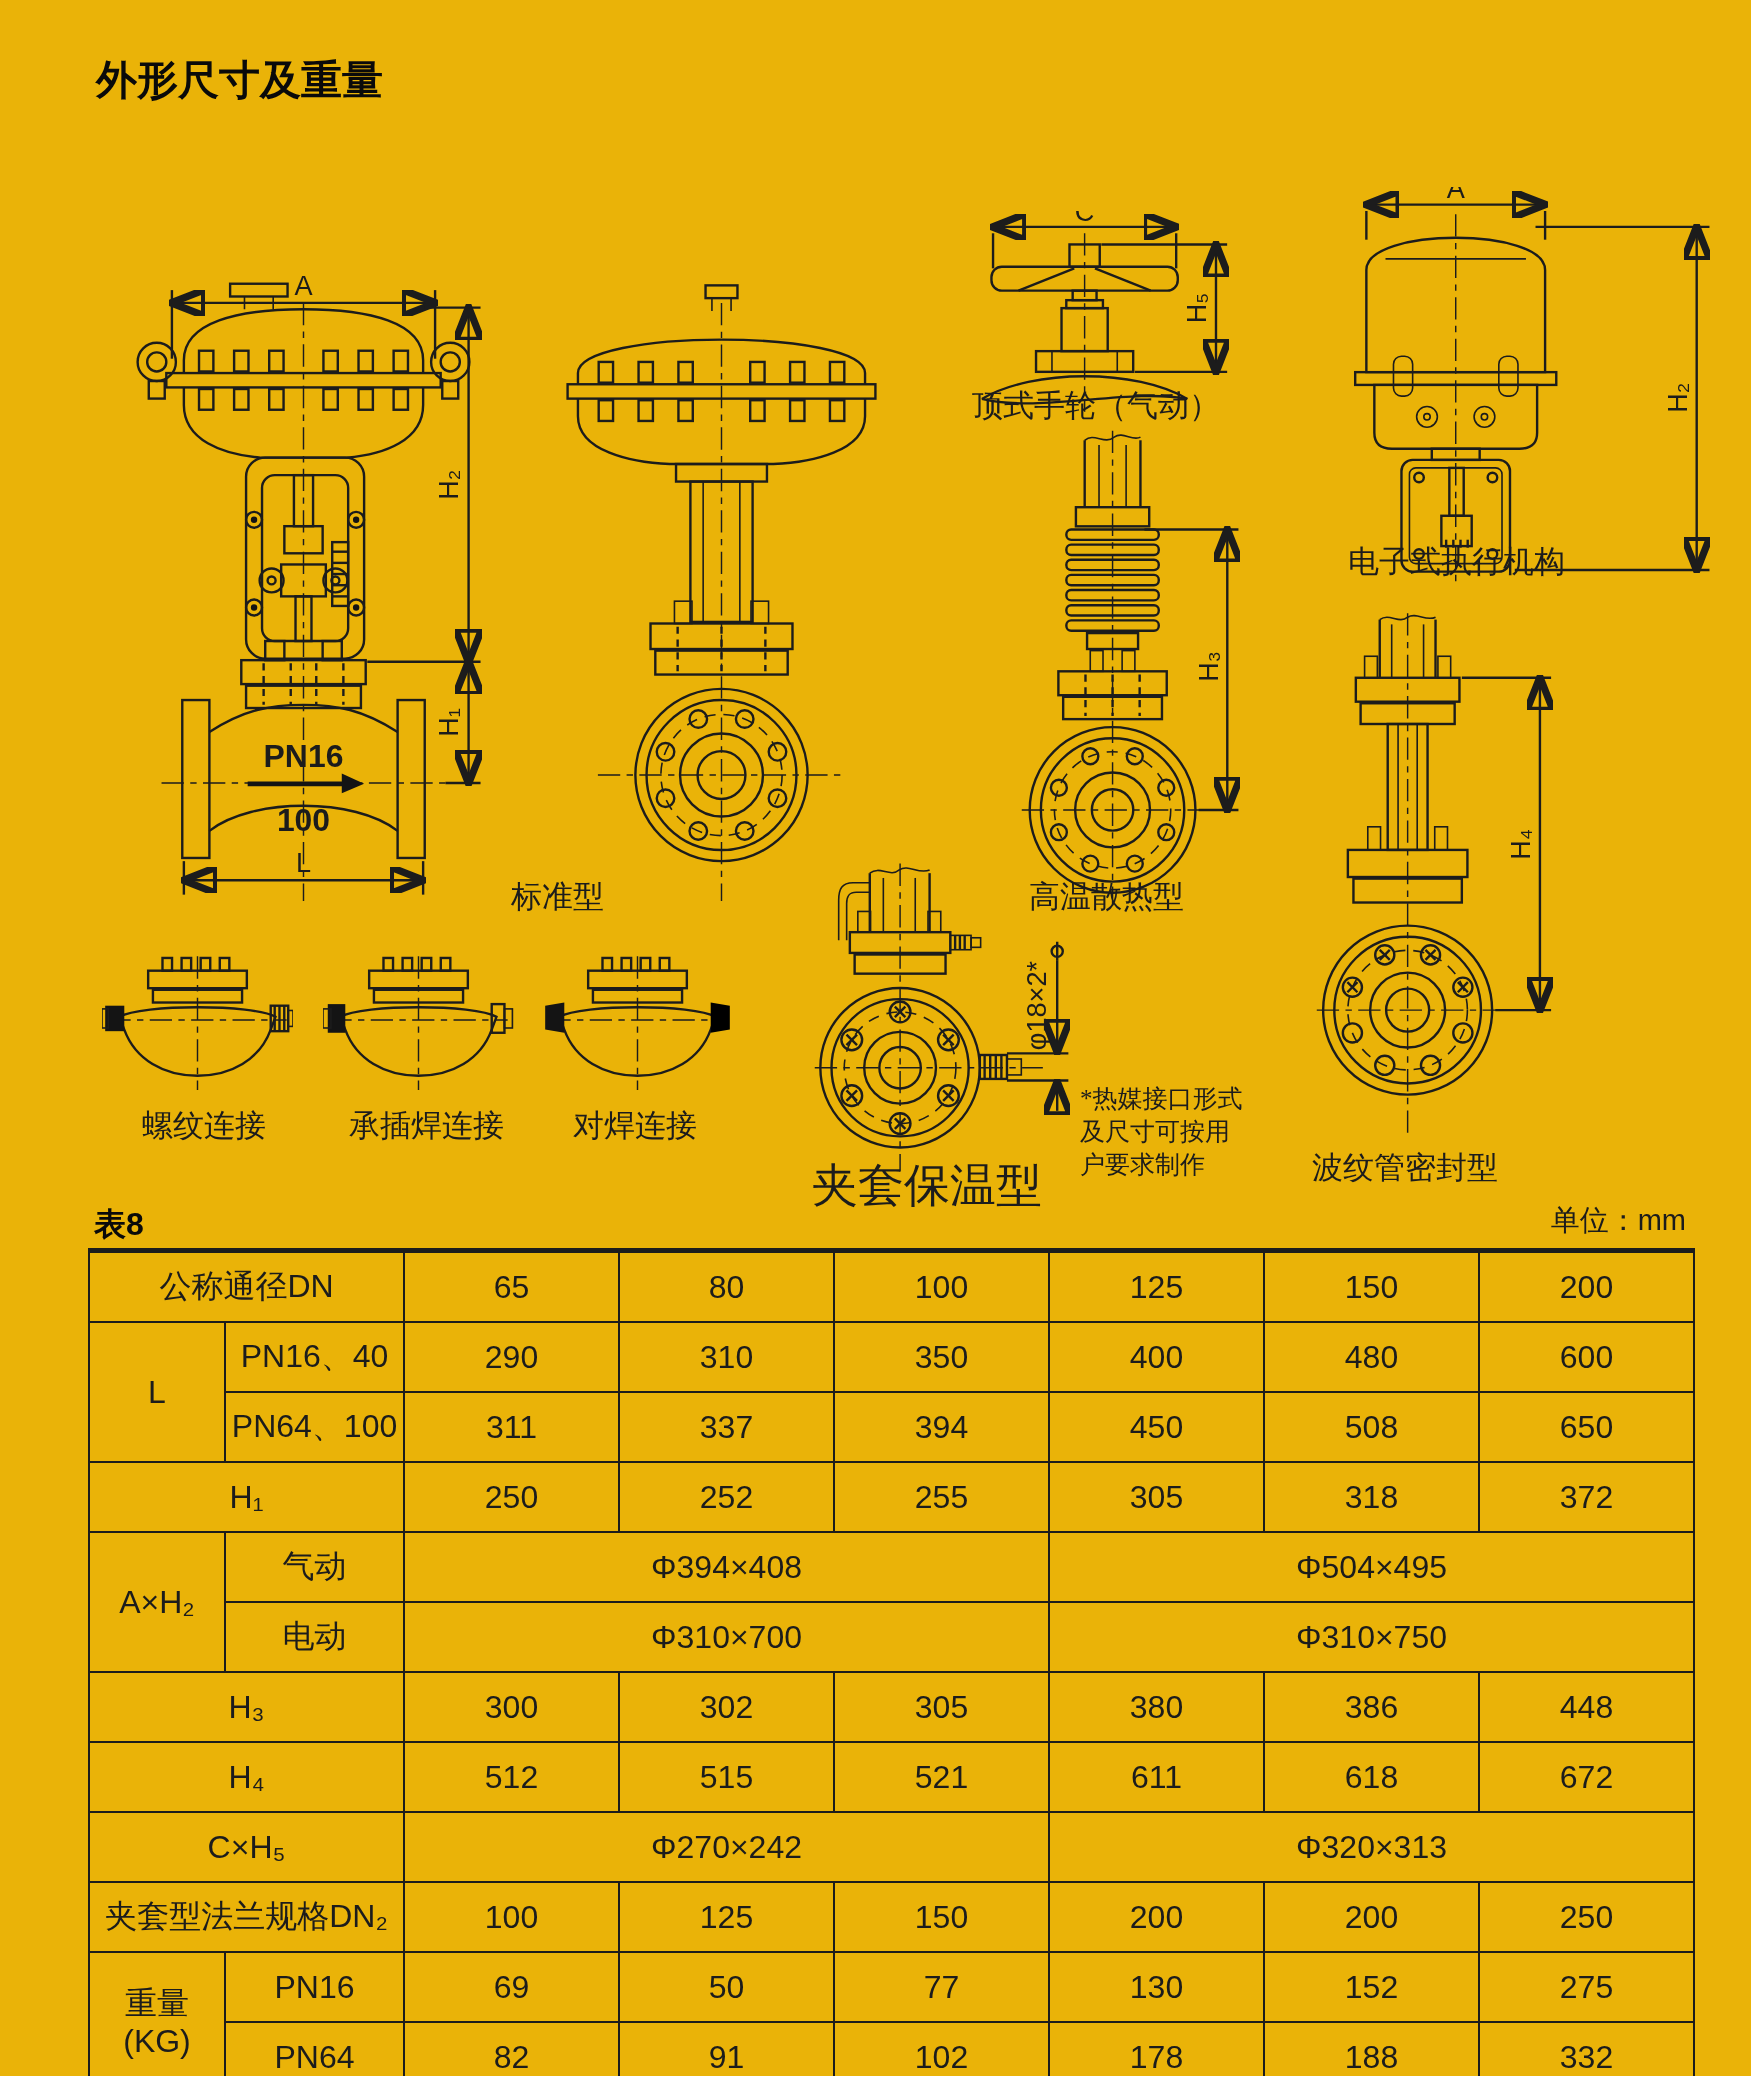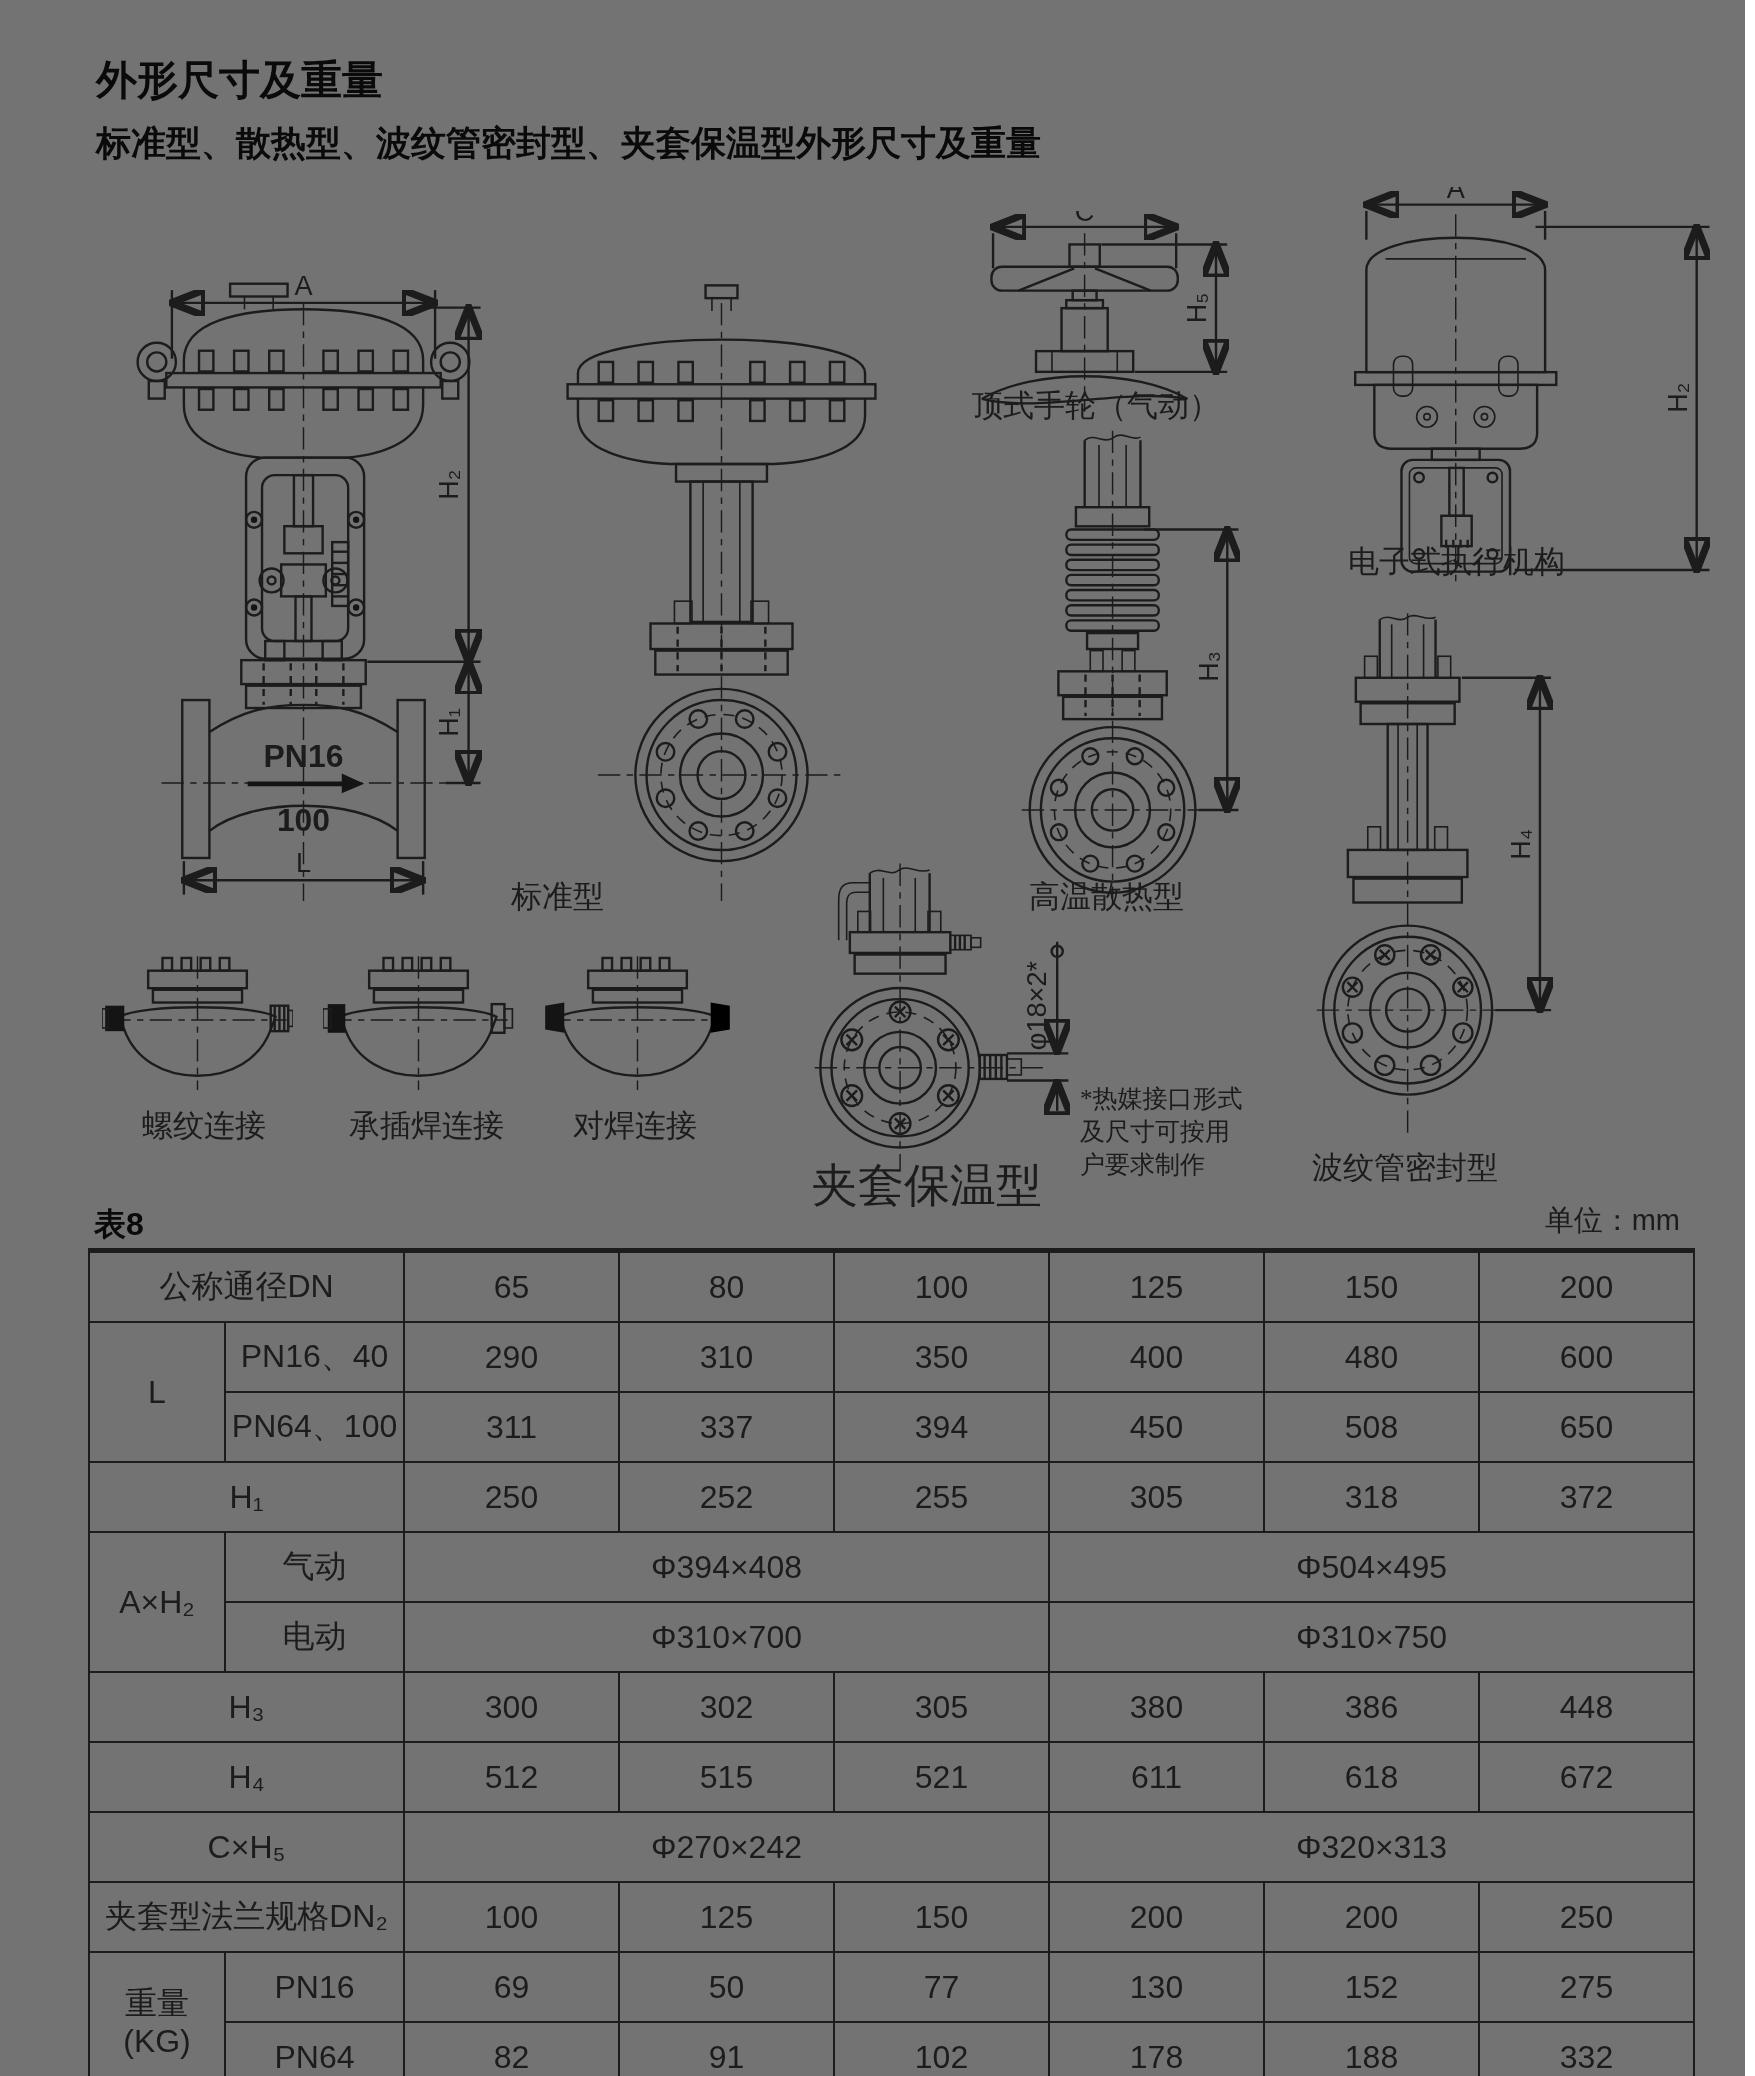--- a/index.html
+++ b/index.html
@@ -1,17 +1,17 @@
 <!DOCTYPE html>
 <html style="font-size:12.8px"><head>
 <meta charset="utf-8">
 <style>
   html,body{margin:0;padding:0;background:#fff;}
-  .page{position:relative;width:1745px;height:2077px;background:#737373;
-        font-family:"Liberation Sans",sans-serif;color:#111;overflow:hidden;}
+  .page{position:relative;width:1745px;height:2077px;background:#eab308;
+        font-family:"Liberation Sans",sans-serif;color:#111;overflow:hidden;padding-left:6px;}
   .abs{position:absolute;}
   .title{font-size:41px;font-weight:bold;color:#0a0a0a;}
   .subtitle{font-size:35px;font-weight:bold;color:#0a0a0a;}
   .dlabel{font-size:31px;color:#1c1c1c;white-space:nowrap;}
   .note{font-size:31px;color:#1c1c1c;white-space:nowrap;}
   .smallnote{font-size:25px;line-height:33px;color:#1c1c1c;}
   .tcap{font-size:32px;font-weight:bold;color:#0a0a0a;}
   .tunit{font-size:29px;color:#1c1c1c;}
   table.tbl{position:absolute;left:88px;top:1248px;border-collapse:collapse;table-layout:fixed;
         width:1603px;border:2.4px solid #1c1c1c;border-top:5.6px solid #1c1c1c;}
@@ -31,21 +31,20 @@
   svg.d text{font-family:"Liberation Sans",sans-serif;fill:#1c1c1c;stroke:none;}
   svg.d .dimt{font-size:34px;}
   svg.d .mark{font-size:40px;font-weight:bold;}
 </style>
 </head>
 <body>
 
 <div class="page">
 
   <div class="abs title" style="left:96px;top:53px;">外形尺寸及重量</div>
-  <div class="abs subtitle" style="left:96px;top:120px;">标准型、散热型、波纹管密封型、夹套保温型外形尺寸及重量</div>
 
   <svg class="d" style="left:104px;top:263px;" width="399" height="646" viewBox="0 0 500 810">
     <defs>
         <marker id="m1" markerWidth="15" markerHeight="11" refX="13" refY="5.5" orient="auto-start-reverse">
       <path d="M0,0 L14,5.5 L0,11 Z" fill="#1c1c1c" stroke="none"></path>
         </marker>
       </defs>
     <line class="cl" x1="250" y1="50" x2="250" y2="800"></line>
 
     <rect x="158" y="26" width="72" height="16"></rect>

